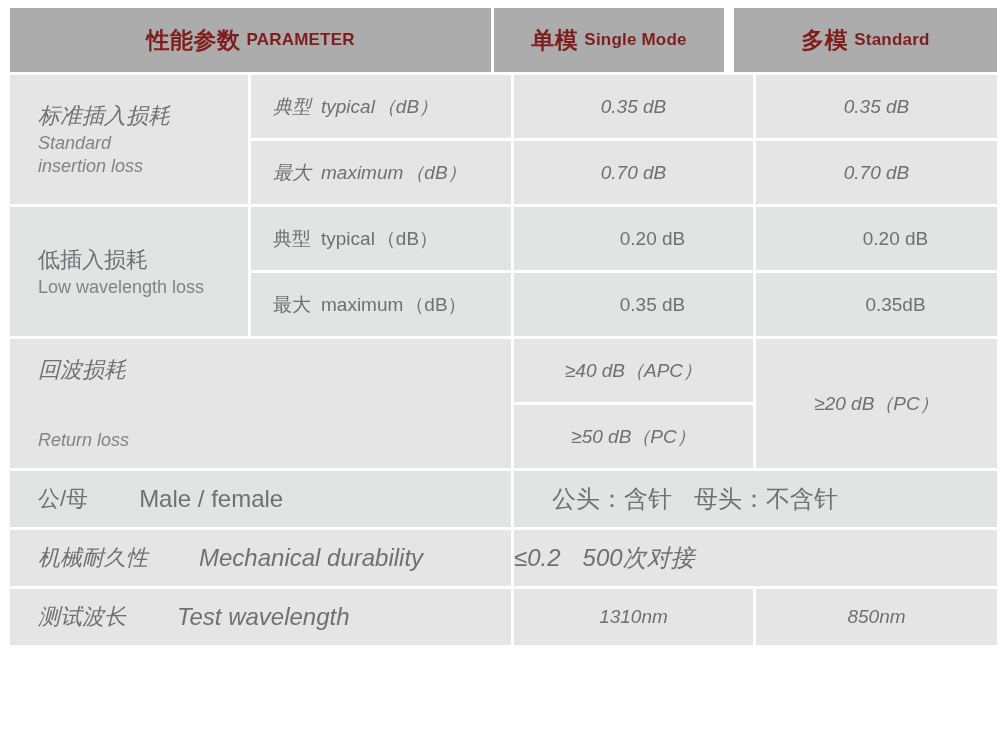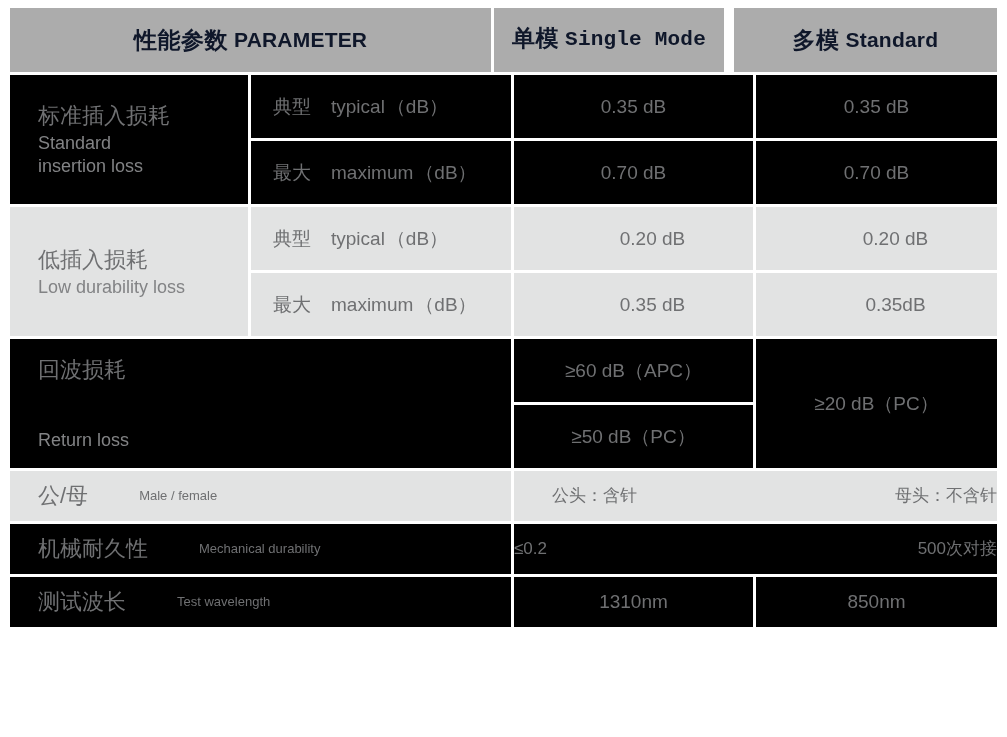--- a/index.html
+++ b/index.html
@@ -35,60 +35,59 @@
     display: flex;
     align-items: center;
     color: #6f7072;
     font-size: 19px;
     line-height: 1.32;
   }
 
   
   .header-row .cell {
     background: #acacac;
-    color: #0f172a;
+    color: #7f1d1d;
     height: 64px;
     font-weight: bold;
   }
   .header-row .hdr-param {
     width: 501px;
     justify-content: center;
     margin-right: 3px;
   }
   .header-row .hdr-single {
     width: 239px;
     justify-content: center;
     margin-right: 10px;
-    font-family: Liberation Mono, monospace;
   }
   .header-row .hdr-multi {
     width: 274px;
     justify-content: center;
   }
   .cn-strong {
     font-size: 23px;
     font-weight: bold;
     letter-spacing: 0.5px;
   }
   .en-strong {
-    font-size: 21px;
+    font-size: 17px;
     font-weight: bold;
     margin-left: 6px;
     letter-spacing: 0.2px;
   }
 
   
   .col-label   { width: 238px; margin-right: 3px; }
   .col-sub     { width: 260px; margin-right: 3px; }
   .col-single  { width: 239px; margin-right: 3px; }
   .col-multi   { width: 241px; }
   .col-label-wide { width: 501px; margin-right: 3px; gap: 43px; }
   .col-val-wide   { width: 483px; }
 
-  .bg-light { background: #000000; }
+  .bg-light { background: #e5e5e5; font-style: italic; }
   .bg-dark  { background: #e2e3e3; padding-left: 38px; }
 
   
   .group {
     display: flex;
     width: 100%;
     margin-bottom: 3px;
   }
   .group .subcol {
     display: flex;
@@ -111,42 +110,42 @@
     font-size: 18px;
     color: #828385;
     line-height: 1.32;
   }
 
   .sub-cell {
     padding-left: 22px;
     height: 63px;
   }
   .sub-cn { font-size: 19px; color: #6f7072; }
-  .sub-en { font-size: 19px; color: #6f7072; margin-left: 20px; }
+  .sub-en { font-size: 19px; color: #6f7072; margin-left: 10px; }
   .sub-unit { font-size: 19px; color: #6f7072; margin-left: 2px; }
 
   .val-cell {
     height: 63px;
     justify-content: center;
     font-size: 19px;
     color: #6f7072;
   }
   .val-tall { height: 129px; }
 
   
-  .simple-row { height: 50px; }
+  .simple-row { height: 56px; }
   .simple-label {
     padding-left: 28px;
     align-items: center;
   }
   .simple-label .label-cn-inline { font-size: 22px; color: #6f7072; }
-  .simple-label .label-en-inline { font-size: 13px; color: #6f7072; margin-left: 8px; }
+  .simple-label .label-en-inline { font-size: 24px; color: #6f7072; margin-left: 8px; }
   .simple-value {
-    justify-content: space-between;
-    font-size: 17px;
+    justify-content: flex-start;
+    font-size: 24px;
     color: #6f7072;
   }
   .value-gap { display: inline-block; width: 22px; }
   .wl-cell {
     justify-content: center;
     font-size: 19px;
     color: #6f7072;
   }
 </style>
 </head>
@@ -193,21 +192,21 @@
     </div>
     <div class="subcol col-multi">
       <div class="cell bg-light val-cell">0.35 dB</div>
       <div class="cell bg-light val-cell">0.70 dB</div>
     </div>
   </div>
 
   <div class="group">
     <div class="cell col-label bg-dark label-cell">
       <span class="label-cn">低插入损耗</span>
-      <span class="label-en">Low durability loss</span>
+      <span class="label-en">Low wavelength loss</span>
     </div>
     <div class="subcol col-sub">
       <div class="cell bg-dark sub-cell">
         <span class="sub-cn">典型</span>
         <span class="sub-en">typical</span>
         <span class="sub-unit">（dB）</span>
       </div>
       <div class="cell bg-dark sub-cell">
         <span class="sub-cn">最大</span>
         <span class="sub-en">maximum</span>
@@ -223,21 +222,21 @@
       <div class="cell bg-dark val-cell">0.35dB</div>
     </div>
   </div>
 
   <div class="group">
     <div class="cell col-label-wide bg-light label-cell">
       <span class="label-cn">回波损耗</span>
       <span class="label-en">Return loss</span>
     </div>
     <div class="subcol col-single">
-      <div class="cell bg-light val-cell">≥60 dB（APC）</div>
+      <div class="cell bg-light val-cell">≥40 dB（APC）</div>
       <div class="cell bg-light val-cell">≥50 dB（PC）</div>
     </div>
     <div class="subcol col-multi">
       <div class="cell bg-light val-cell val-tall">≥20 dB（PC）</div>
     </div>
   </div>
 
   <div class="row simple-row">
     <div class="cell col-label-wide bg-dark simple-label">
       <span class="label-cn-inline">公/母</span>

